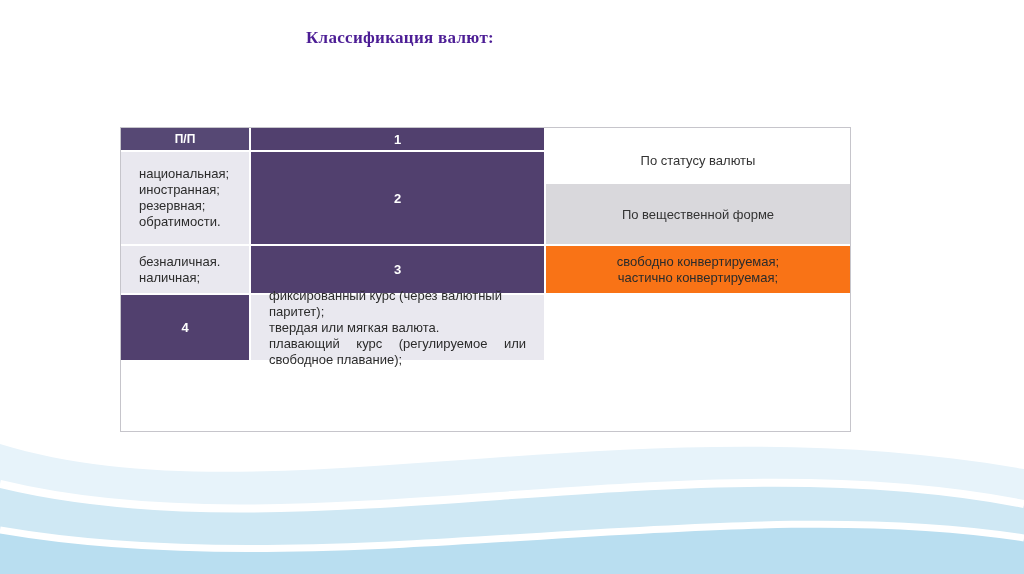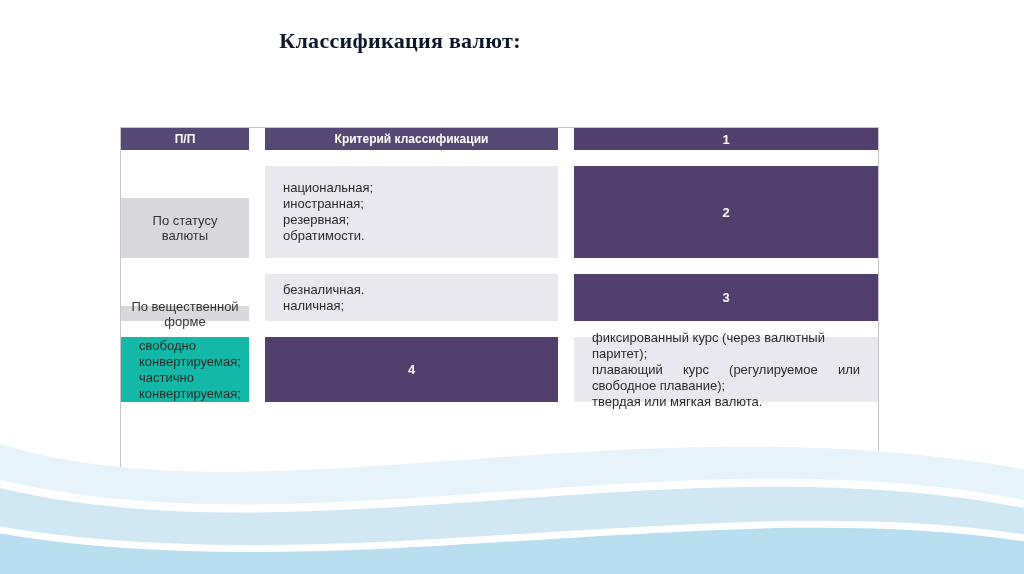--- a/index.html
+++ b/index.html
@@ -8,30 +8,30 @@
 
   .slide {
     position:relative; width:1024px; height:574px;
     background:#ffffff; overflow:hidden;
   }
 
   .slide-title {
     position:absolute; top:28px; left:0; width:800px;
     text-align:center;
     font-family:"Liberation Serif", serif;
-    font-weight:700; font-size:22px; color:#0f172a;
+    font-weight:700; font-size:17px; color:#4c1d95;
     letter-spacing:0.3px;
   }
 
   .tbl {
     position:absolute; left:120px; top:127px;
     display:grid;
     grid-template-columns:128px 293px 304px;
     grid-template-rows:22px 92px 47px 65px 69px;
-    gap:16px;
+    gap:2px;
     background:#ffffff;
     border:1px solid #c6c5cb;
   }
 
   .cell { display:flex; align-items:center; }
 
   .hdr {
     background:#564874; color:#ffffff;
     font-weight:700; font-size:12px;
     justify-content:center; text-align:center;
@@ -49,40 +49,39 @@
     padding:0 8px;
     margin-top:32px;
   }
 
   .kinds {
     background:#e9e8ef; color:#2b2b2b;
     font-size:13px; line-height:16px;
     flex-direction:column; align-items:flex-start; justify-content:center;
     padding:4px 18px;
   }
-  .kinds.mid { background:#14b8a6; }
+  .kinds.mid { background:#f97316;text-align:center; }
   .kind-line { width:100%; }
   .kind-line.justify { text-align:justify; }
 
   .waves {
     position:absolute; left:0; bottom:0;
     width:1024px; height:160px; display:block;
   }
 </style>
 </head>
 <body>
 
 <div class="slide">
 
   <div class="slide-title">Классификация валют:</div>
 
   <div class="tbl">
 
     <div class="cell hdr">П/П</div>
-    <div class="cell hdr">Критерий классификации</div>
 
     <div class="cell num">1</div>
     <div class="cell crit">По статусу валюты</div>
     <div class="cell kinds">
       <div class="kind-line">национальная;</div>
       <div class="kind-line">иностранная;</div>
       <div class="kind-line">резервная;</div>
       <div class="kind-line">обратимости.</div>
     </div>
 
@@ -95,22 +94,22 @@
 
     <div class="cell num">3</div>
     <div class="cell kinds mid">
       <div class="kind-line">свободно конвертируемая;</div>
       <div class="kind-line">частично конвертируемая;</div>
     </div>
 
     <div class="cell num">4</div>
     <div class="cell kinds">
       <div class="kind-line">фиксированный курс (через валютный паритет);</div>
+      <div class="kind-line">твердая или мягкая валюта.</div>
       <div class="kind-line justify">плавающий курс (регулируемое или свободное плавание);</div>
-      <div class="kind-line">твердая или мягкая валюта.</div>
     </div>
 
   </div>
 
   <svg class="waves" viewBox="0 0 1024 160" preserveAspectRatio="none" aria-hidden="true">
     <path d="M0,30 C260,110 620,-15 1024,55 L1024,160 L0,160 Z" fill="#e7f3fa"></path>
     <path d="M0,72 C300,145 680,25 1024,92 L1024,160 L0,160 Z" fill="#cfe8f4"></path>
     <path d="M0,70 C300,143 680,23 1024,90" fill="none" stroke="#ffffff" stroke-width="8"></path>
     <path d="M0,118 C330,175 720,78 1024,126 L1024,160 L0,160 Z" fill="#b9def0"></path>
     <path d="M0,116 C330,173 720,76 1024,124" fill="none" stroke="#ffffff" stroke-width="7"></path>

